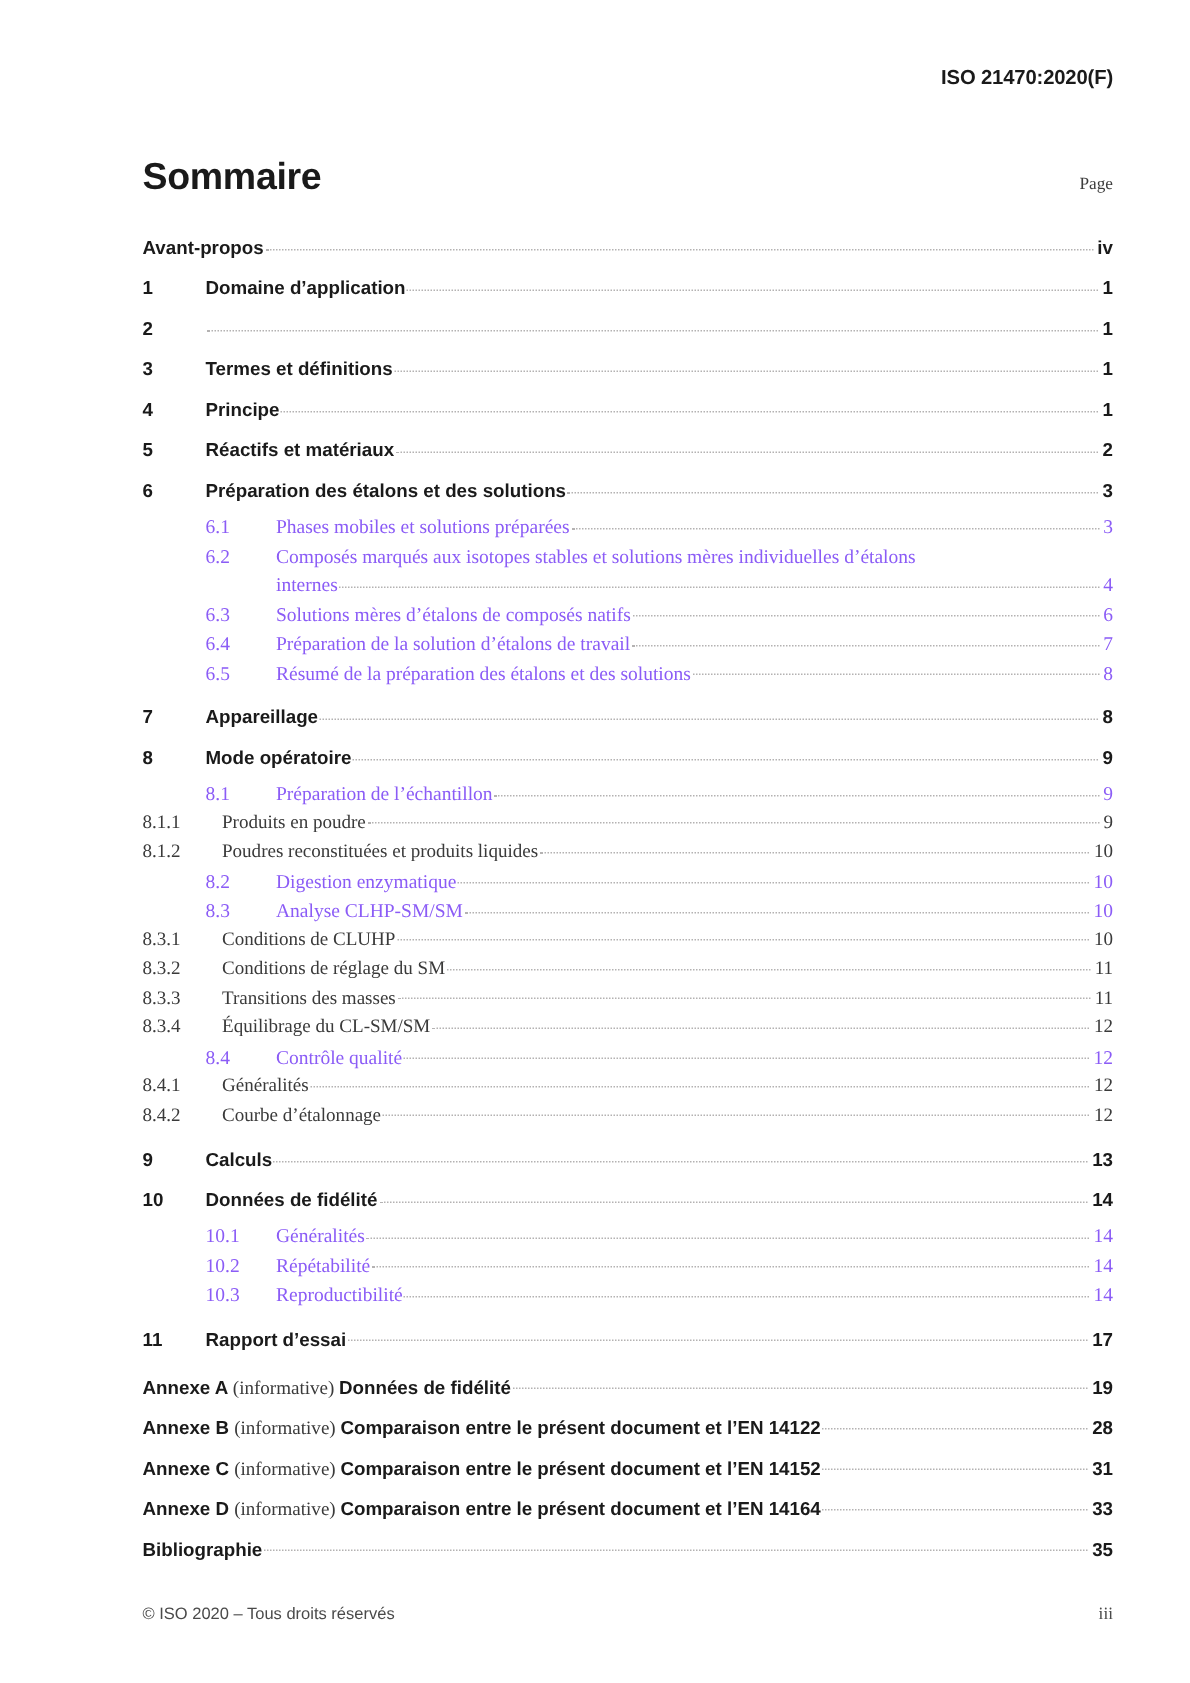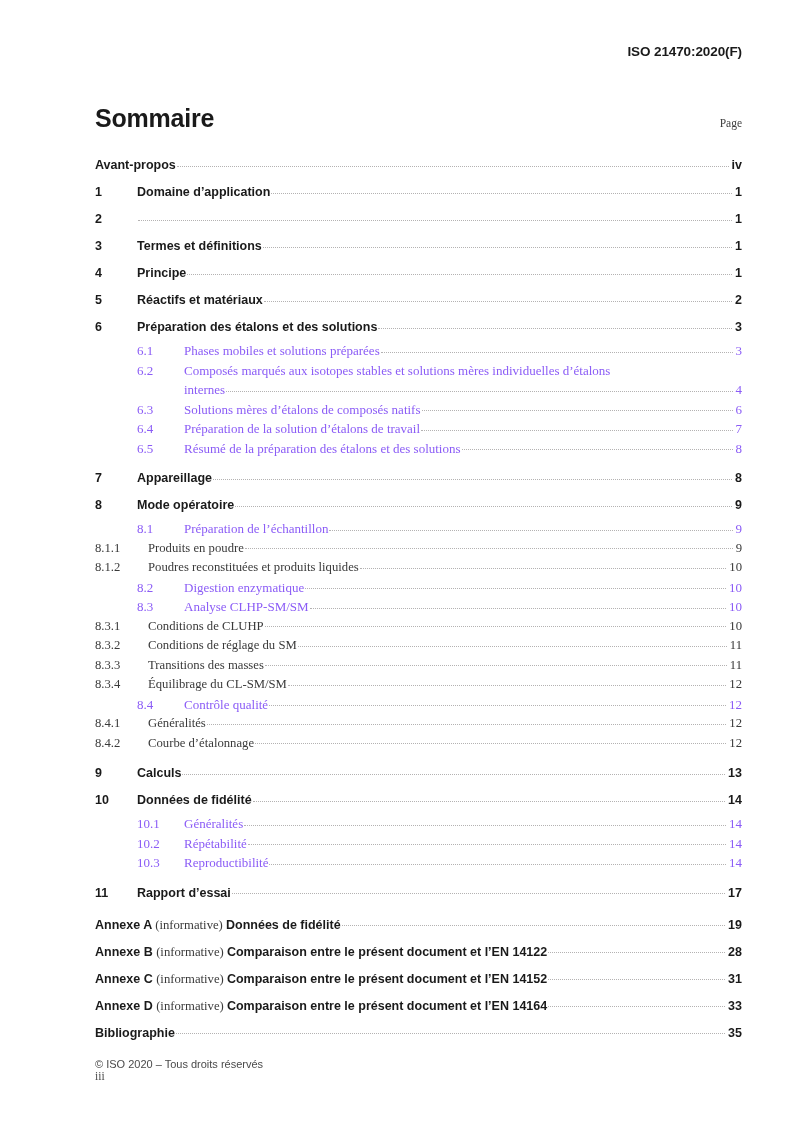--- a/index.html
+++ b/index.html
@@ -192,21 +192,20 @@
     position: absolute;
     bottom: 40px;
     left: 95px;
     right: 51px;
     display: flex;
     align-items: baseline;
     justify-content: space-between;
     font-family: "Liberation Sans", sans-serif;
     font-size: 11px;
     color: #4a4a4a;
-    flex-direction: column;
   }
   .doc-footer .folio {
     font-family: "Liberation Serif", serif;
     font-size: 11.5px;
     color: #4a4a4a;
   }
 </style>
 </head>
 <body>
 

